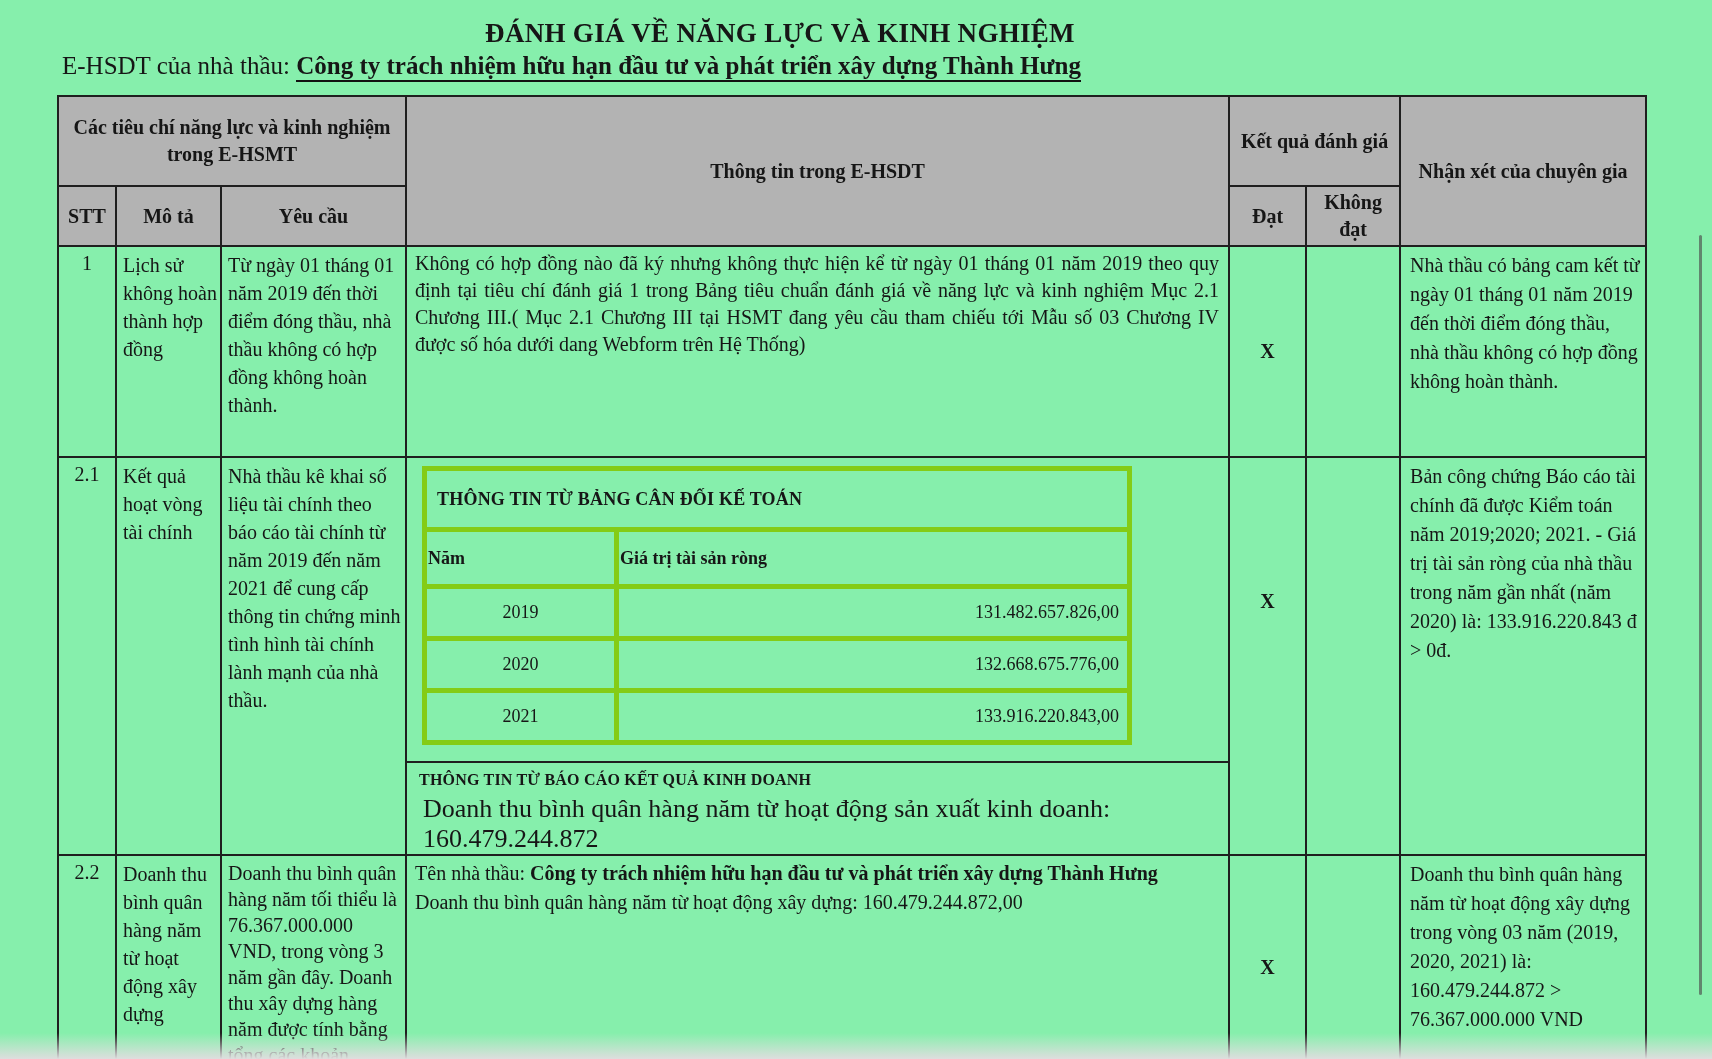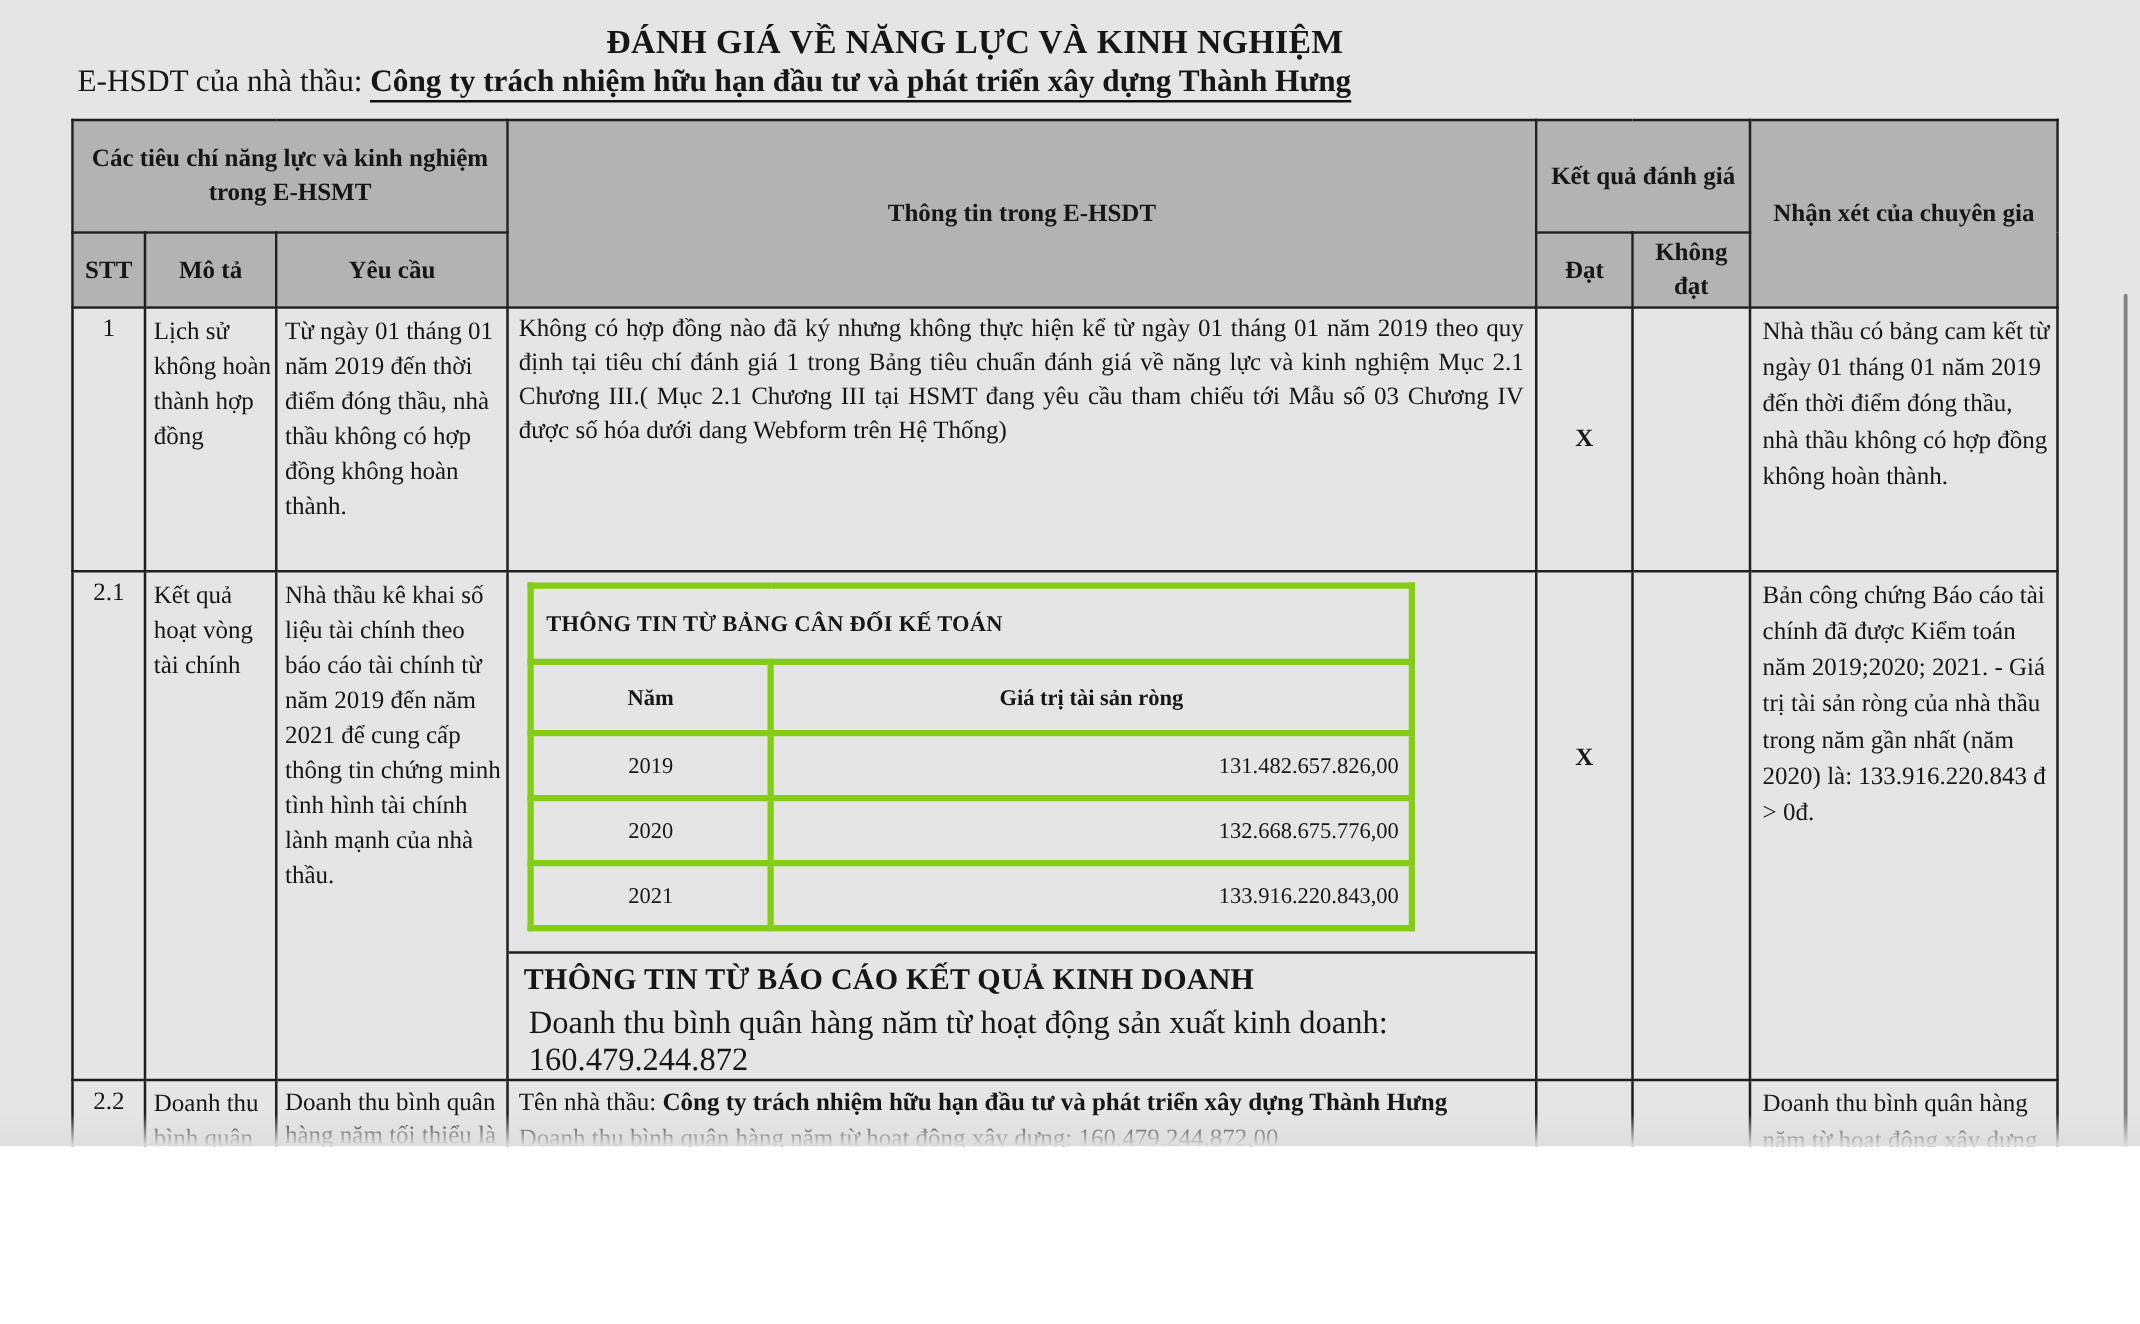--- a/index.html
+++ b/index.html
@@ -2,21 +2,21 @@
 <html><head>
 <meta charset="utf-8">
 <style>
   html,body{margin:0;padding:0;}
   body{
     width:1712px;height:1059px;overflow:hidden;
     background:#ffffff;
     font-family:"Liberation Serif","DejaVu Serif",serif;
     color:#161616;
   }
-  .page{position:relative;width:1712px;height:917px;background:#e5e5e5;overflow:hidden;}
+  .page{position:relative;width:1712px;height:1059px;background:#86efac;overflow:hidden;}
 
   .doc-title{
     position:absolute;left:0;top:18px;width:1560px;
     text-align:center;font-weight:bold;font-size:27px;letter-spacing:.3px;
   }
   .subtitle{position:absolute;left:62px;top:52px;font-size:25px;white-space:nowrap;}
   .subtitle .company{font-weight:bold;border-bottom:2px solid #111;padding-bottom:1px;}
 
   table.main{
     position:absolute;left:57px;top:95px;width:1588px;
@@ -57,29 +57,29 @@
   
   table.boxA{
     margin:8px 0 0 15px;width:705px;
     border-collapse:collapse;table-layout:fixed;
   }
   table.boxA td{border:5px solid #84cc16;font-size:18px;}
   .boxA-heading{
     font-weight:bold;height:52px;vertical-align:middle !important;
     padding:2px 10px;font-size:20px;letter-spacing:.2px;
   }
-  .ih{height:50px;text-align:center;font-weight:bold;vertical-align:middle !important;margin-left:24px;}
+  .ih{height:50px;font-weight:bold;vertical-align:middle !important;margin-left:24px;}
   .yr{height:45px;text-align:center;vertical-align:middle !important;}
   .val{height:45px;text-align:right;vertical-align:middle !important;padding-right:8px;}
 
   .sectionB{
     margin-top:16px;border-top:2px solid #1f1f1f;
     padding:8px 10px 0 12px;
   }
-  .sectionB-heading{font-weight:bold;font-size:24px;letter-spacing:.2px;}
+  .sectionB-heading{font-weight:bold;font-size:16px;letter-spacing:.2px;}
   .sectionB-line{font-size:26px;margin-top:5px;padding-left:4px;}
 
   .bold{font-weight:bold;}
 
   
   .scan-edge{
     position:absolute;left:1699px;top:235px;width:3px;height:760px;
     background:#4d4d4d;opacity:.65;border-radius:2px;
   }
   .scan-bottom{

